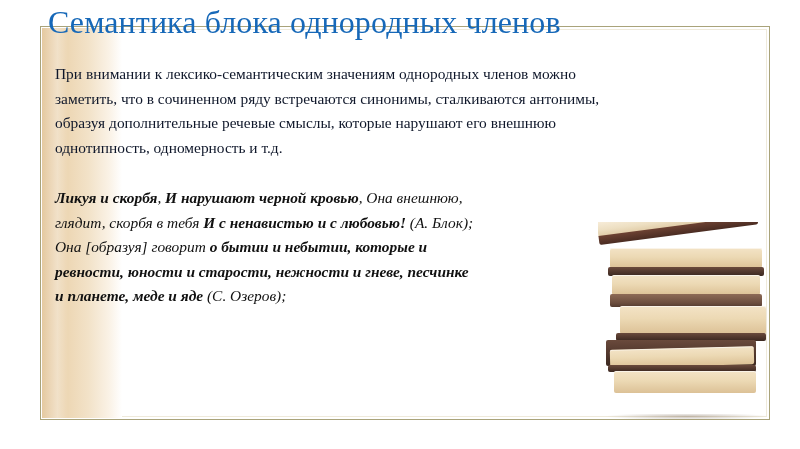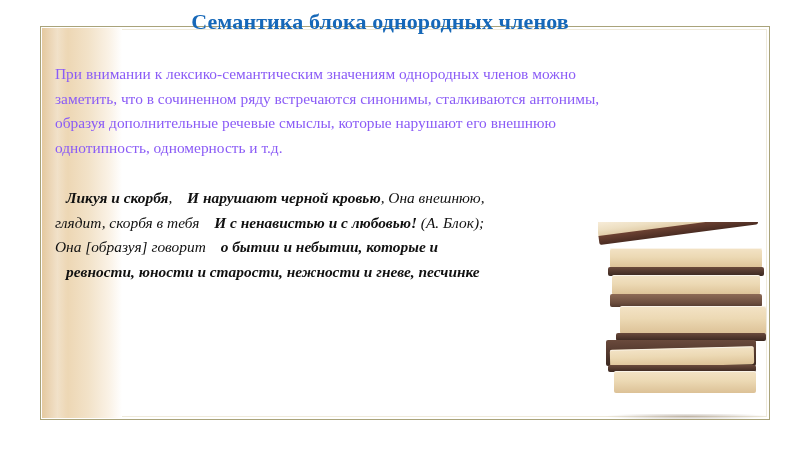--- a/index.html
+++ b/index.html
@@ -32,46 +32,45 @@
   
   #left-strip-hl{
     position:absolute;left:0;top:0;width:26px;bottom:0;
     background:linear-gradient(to right,rgba(255,255,255,0) 0%,rgba(255,255,255,.35) 60%,rgba(255,255,255,0) 100%);
   }
 
   
   #title{
     position:absolute;left:48px;top:4px;width:664px;
     color:#1668b8;
-    font-weight:bold;
-    font-size:22px;
+    font-weight:normal;
+    font-size:32px;
     line-height:36px;
     letter-spacing:.1px;
-    text-align:center;
     white-space:nowrap;
   }
 
   
   #body-para{
     position:absolute;left:55px;top:62px;width:545px;
     font-size:15.4px;
     line-height:24.5px;
-    color:#8b5cf6;
+    color:#0f172a;
   }
 
   
   #quote-block{
     position:absolute;left:55px;top:186px;width:570px;
     font-size:15.4px;
     line-height:24.6px;
     font-style:italic;
     color:#111111;
   }
   .q{display:block;}
-  b.q-b{font-weight:bold;font-style:italic;margin-left:11px;}
+  b.q-b{font-weight:bold;font-style:italic;}
   span.q-i{font-weight:normal;font-style:italic;}
 
   
   #books{
     position:absolute;left:598px;top:222px;width:178px;height:198px;
     overflow:hidden;
   }
   .bk{position:absolute;border-radius:2px;}
   
   .pages{background:linear-gradient(to bottom,#f3e3c6 0%,#ecd9b4 45%,#dcc196 100%);
@@ -112,20 +111,21 @@
 
   <div id="title">Семантика блока однородных членов</div>
 
   <div id="body-para">При внимании к лексико-семантическим значениям однородных членов можно заметить, что в сочиненном ряду встречаются синонимы, сталкиваются антонимы, образуя дополнительные речевые смыслы, которые нарушают его внешнюю однотипность, одномерность и т.д.</div>
 
   <div id="quote-block">
     <span class="q"><b class="q-b">Ликуя и скорбя</b><span class="q-i">, </span><b class="q-b">И нарушают черной кровью</b><span class="q-i">, Она внешнюю,</span></span>
     <span class="q"><span class="q-i">глядит, скорбя в тебя </span><b class="q-b">И с ненавистью и с любовью!</b><span class="q-i"> (А. Блок);</span></span>
     <span class="q"><span class="q-i">Она [образуя] говорит </span><b class="q-b">о бытии и небытии, которые и</b></span>
     <span class="q"><b class="q-b">ревности, юности и старости, нежности и гневе, песчинке</b></span>
+    <span class="q"><b class="q-b">и планете, меде и яде</b><span class="q-i"> (С. Озеров);</span></span>
   </div>
 
   <div id="books">
     <div id="top-book">
       <div class="tb-pages"></div>
       <div class="tb-cover"></div>
     </div>
 
     <div class="bk pages" style="left:12px;top:26px;width:152px;height:20px;"></div>
     <div class="bk cover" style="left:10px;top:45px;width:156px;height:9px;"></div>

